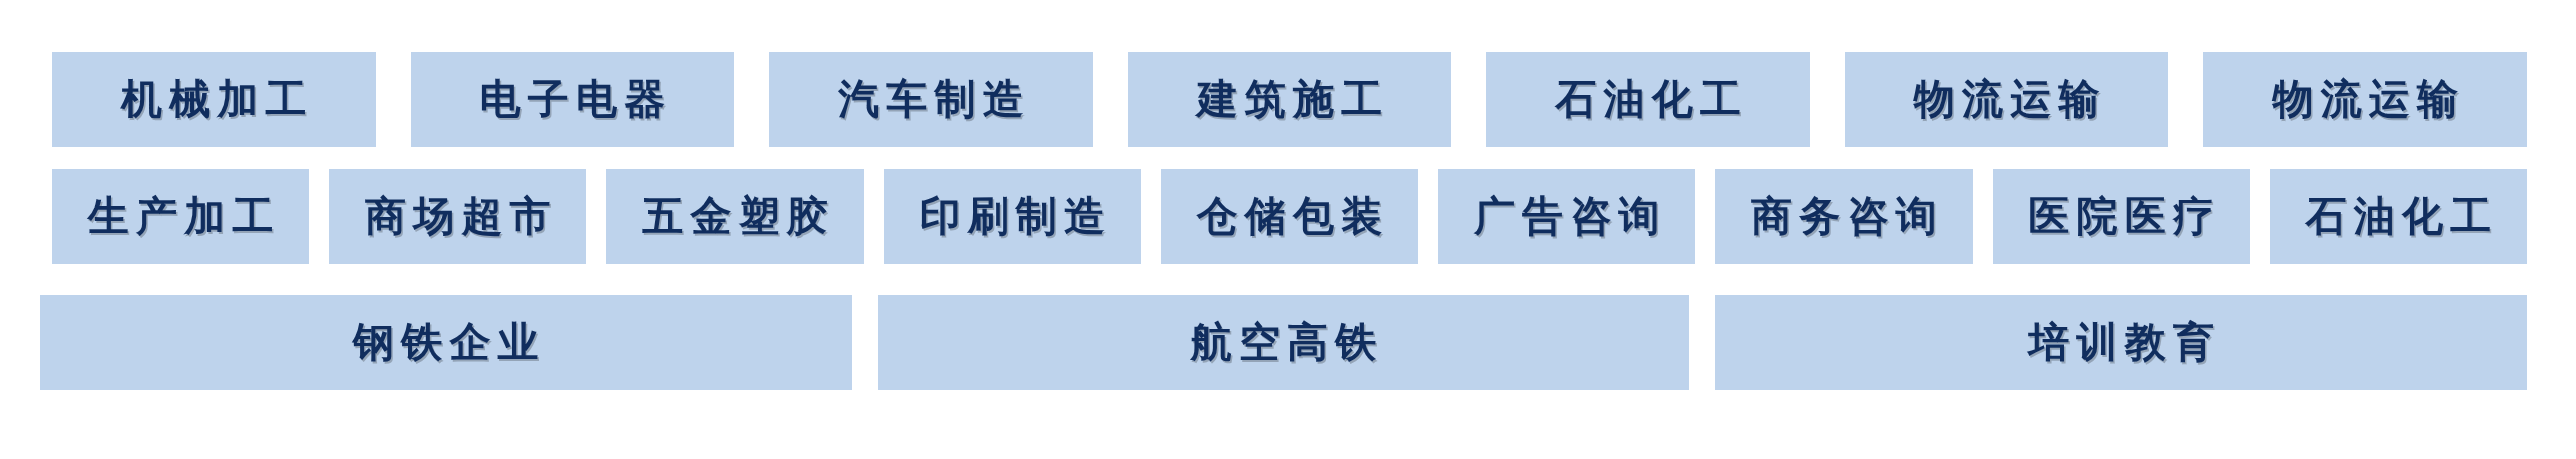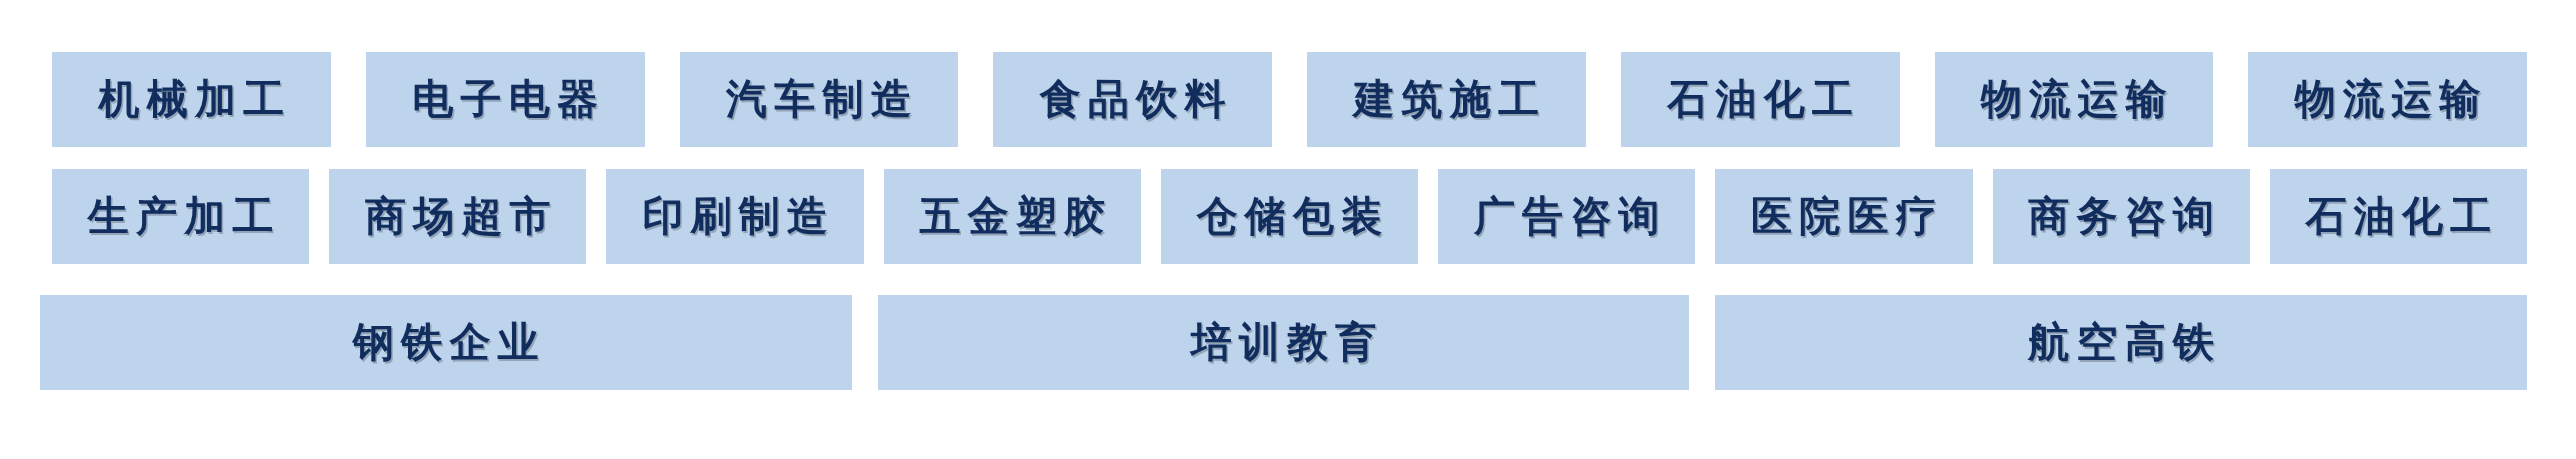--- a/index.html
+++ b/index.html
@@ -54,23 +54,20 @@
     <div class="tag">
       <span class="tag-label">机械加工</span>
     </div>
     <div class="tag">
       <span class="tag-label">电子电器</span>
     </div>
     <div class="tag">
       <span class="tag-label">汽车制造</span>
     </div>
     <div class="tag">
-      <span class="tag-label">食品饮料</span>
-    </div>
-    <div class="tag">
       <span class="tag-label">建筑施工</span>
     </div>
     <div class="tag">
       <span class="tag-label">石油化工</span>
     </div>
     <div class="tag">
       <span class="tag-label">物流运输</span>
     </div>
     <div class="tag">
       <span class="tag-label">物流运输</span>
@@ -78,48 +75,48 @@
   </div>
 
   <div class="tag-row row-2">
     <div class="tag">
       <span class="tag-label">生产加工</span>
     </div>
     <div class="tag">
       <span class="tag-label">商场超市</span>
     </div>
     <div class="tag">
-      <span class="tag-label">印刷制造</span>
+      <span class="tag-label">五金塑胶</span>
     </div>
     <div class="tag">
-      <span class="tag-label">五金塑胶</span>
+      <span class="tag-label">印刷制造</span>
     </div>
     <div class="tag">
       <span class="tag-label">仓储包装</span>
     </div>
     <div class="tag">
       <span class="tag-label">广告咨询</span>
     </div>
     <div class="tag">
-      <span class="tag-label">医院医疗</span>
+      <span class="tag-label">商务咨询</span>
     </div>
     <div class="tag">
-      <span class="tag-label">商务咨询</span>
+      <span class="tag-label">医院医疗</span>
     </div>
     <div class="tag">
       <span class="tag-label">石油化工</span>
     </div>
   </div>
 
   <div class="tag-row row-3">
     <div class="tag">
       <span class="tag-label">钢铁企业</span>
     </div>
     <div class="tag">
-      <span class="tag-label">培训教育</span>
+      <span class="tag-label">航空高铁</span>
     </div>
     <div class="tag">
-      <span class="tag-label">航空高铁</span>
+      <span class="tag-label">培训教育</span>
     </div>
   </div>
 
 </div>
 
 
 </body></html>

